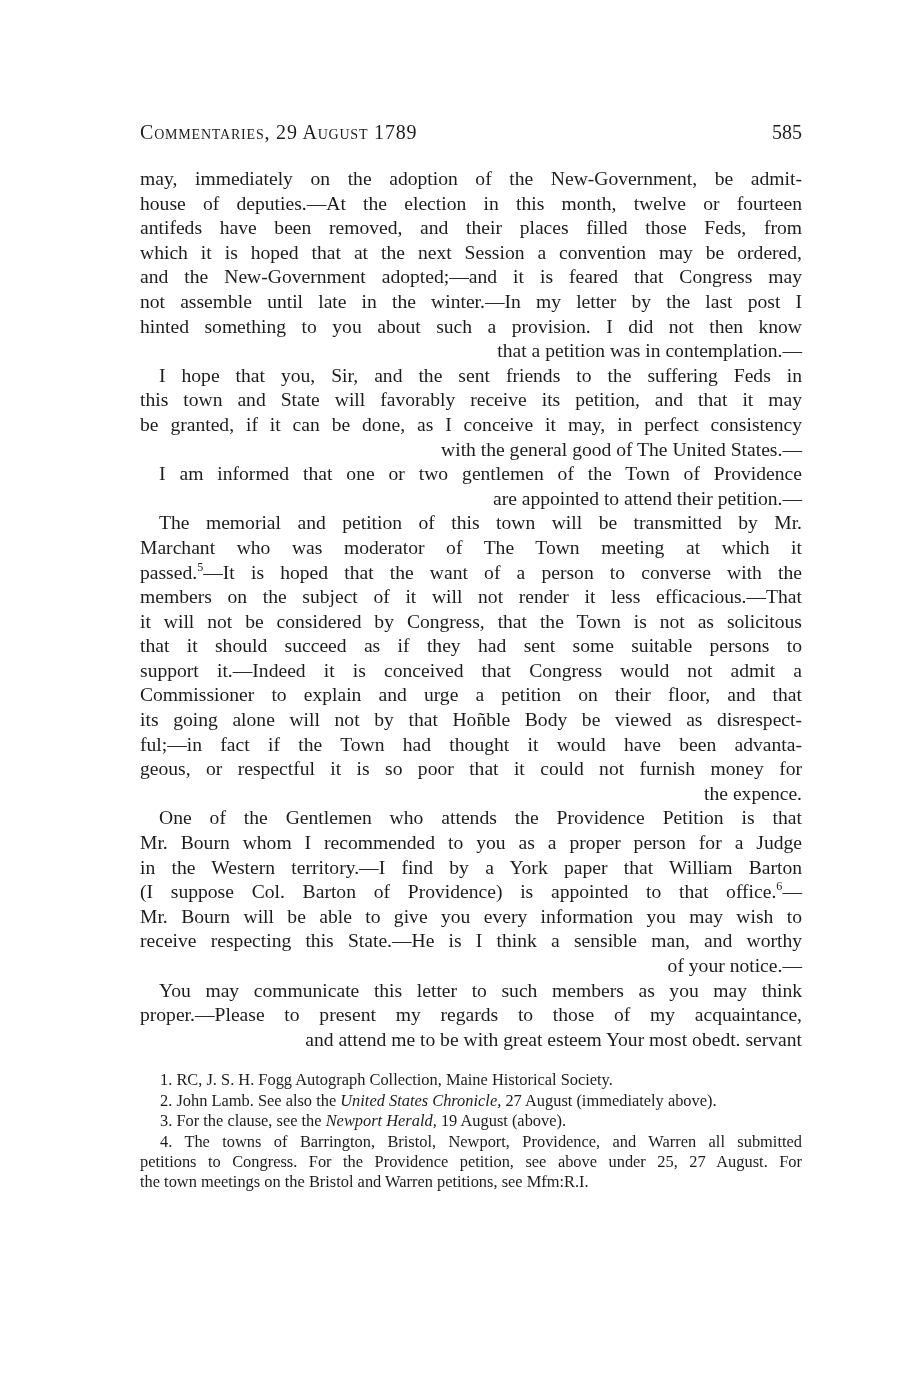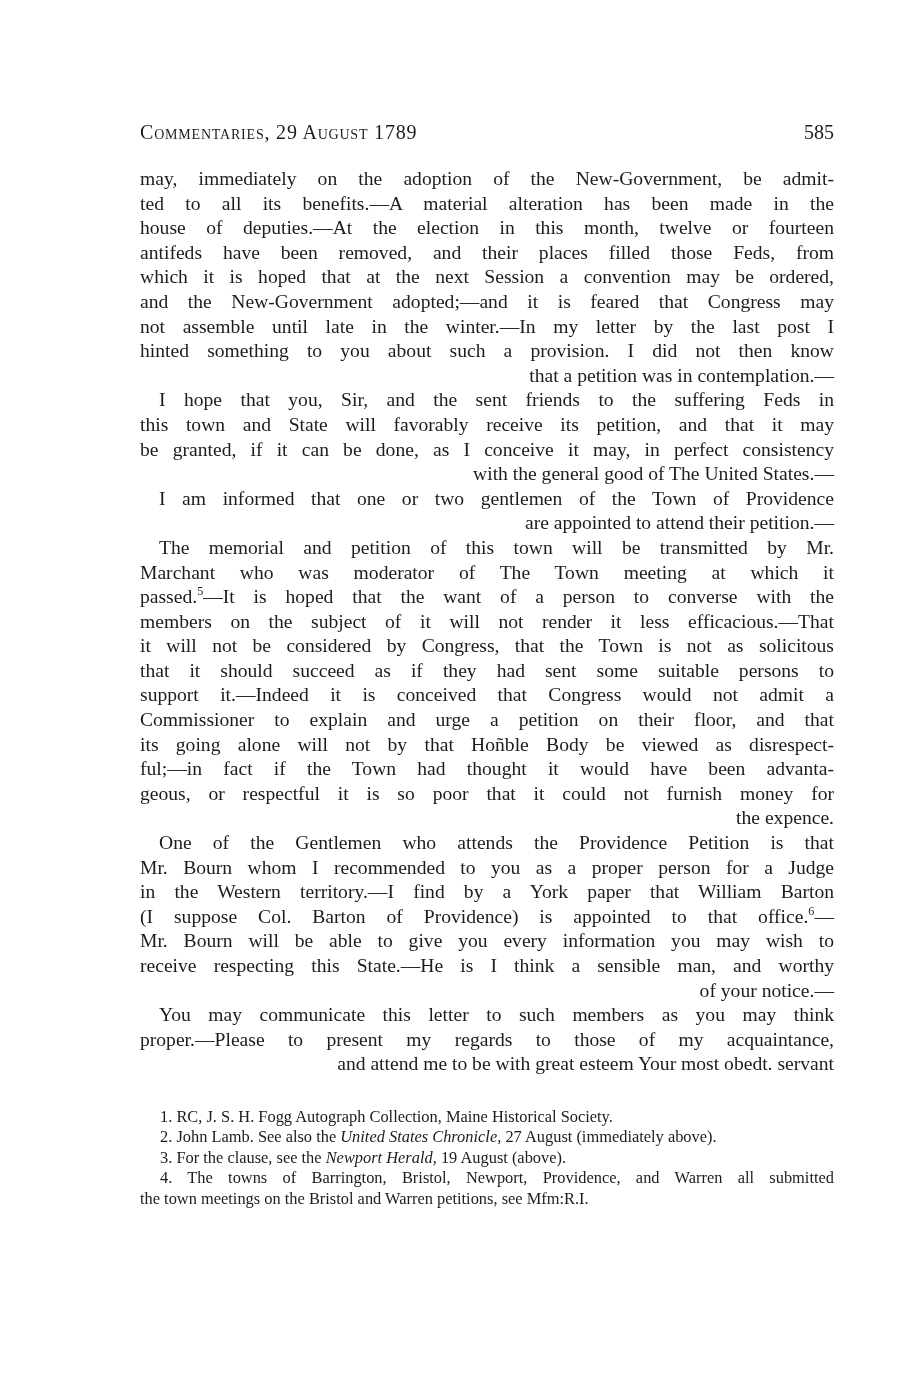--- a/index.html
+++ b/index.html
@@ -8,21 +8,21 @@
     background: #ffffff;
   }
   .page {
     position: relative;
     width: 920px;
     height: 1380px;
     background: #ffffff;
     color: #1c1c1c;
     font-family: "Liberation Serif", "DejaVu Serif", serif;
     box-sizing: border-box;
-    padding: 121px 86px 0 140px;
+    padding: 121px 118px 0 140px;
     overflow: hidden;
   }
   .running-header {
     display: flex;
     justify-content: space-between;
     align-items: baseline;
     height: 26px;
   }
   .running-header .title {
     font-variant: small-caps;
@@ -44,21 +44,21 @@
   }
   .line.just {
     white-space: normal;
     text-align: justify;
     text-align-last: justify;
   }
   .line.ind {
     text-indent: 19px;
   }
   .footnotes {
-    margin-top: 30px;
+    margin-top: 18px;
     font-size: 16.4px;
   }
   .footnotes .line {
     line-height: 20.4px;
     height: 20.4px;
     white-space: nowrap;
   }
   .footnotes .line.just {
     white-space: normal;
     text-align: justify;
@@ -79,21 +79,20 @@
 
 <div class="page">
   <div class="running-header">
     <span class="title">Commentaries, 29 August 1789</span>
     <span class="pagenum">585</span>
   </div>
 
   <div class="body-text">
       <div>
         <div class="line just">may, immediately on the adoption of the New-Government, be admit-</div>
-        <div class="line just">ted to all its benefits.—A material alteration has been made in the</div>
         <div class="line just">house of deputies.—At the election in this month, twelve or fourteen</div>
         <div class="line just">antifeds have been removed, and their places filled those Feds, from</div>
         <div class="line just">which it is hoped that at the next Session a convention may be ordered,</div>
         <div class="line just">and the New-Government adopted;—and it is feared that Congress may</div>
         <div class="line just">not assemble until late in the winter.—In my letter by the last post I</div>
         <div class="line just">hinted something to you about such a provision. I did not then know</div>
         <div class="line">that a petition was in contemplation.—</div>
       </div>
       <div>
         <div class="line just ind">I hope that you, Sir, and the sent friends to the suffering Feds in</div>
@@ -140,16 +139,17 @@
         <div class="line ind">1. RC, J. S. H. Fogg Autograph Collection, Maine Historical Society.</div>
       </div>
       <div>
         <div class="line ind">2. John Lamb. See also the <i>United States Chronicle,</i> 27 August (immediately above).</div>
       </div>
       <div>
         <div class="line ind">3. For the clause, see the <i>Newport Herald,</i> 19 August (above).</div>
       </div>
       <div>
         <div class="line just ind">4. The towns of Barrington, Bristol, Newport, Providence, and Warren all submitted</div>
+        <div class="line just">petitions to Congress. For the Providence petition, see above under 25, 27 August. For</div>
         <div class="line">the town meetings on the Bristol and Warren petitions, see Mfm:R.I.</div>
       </div>
     </div>
 </div>
 
 </body></html>

